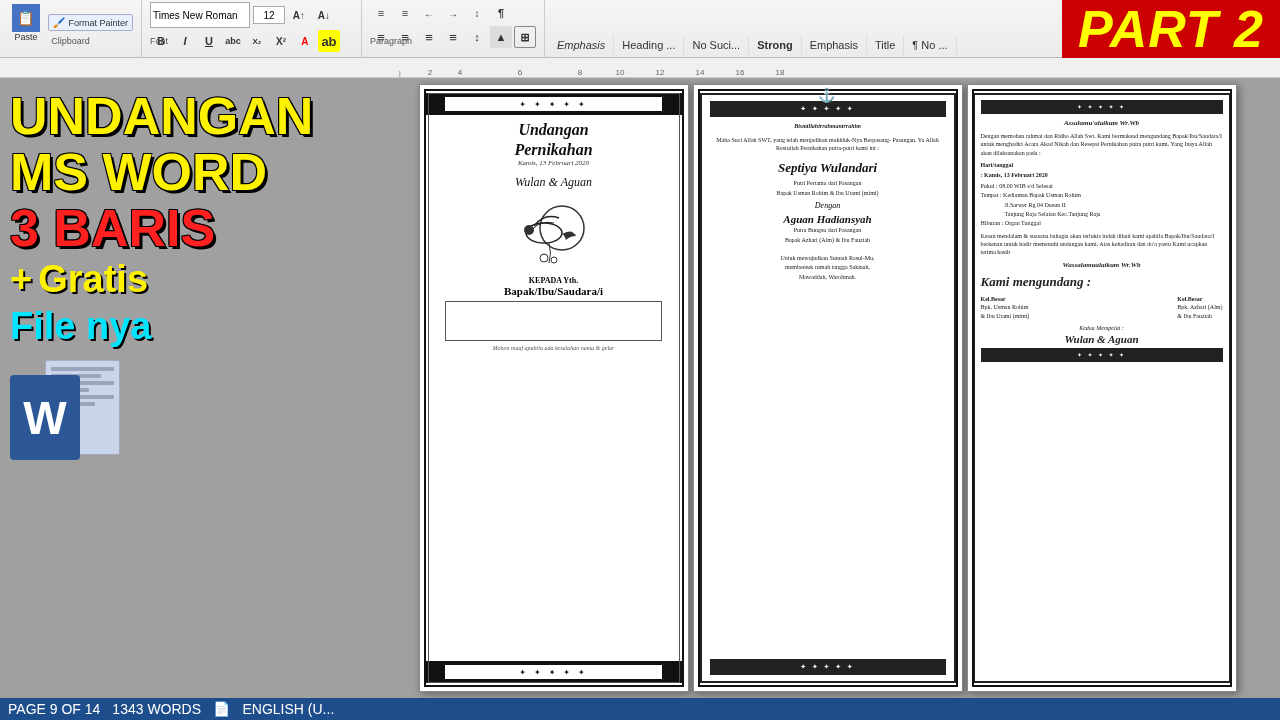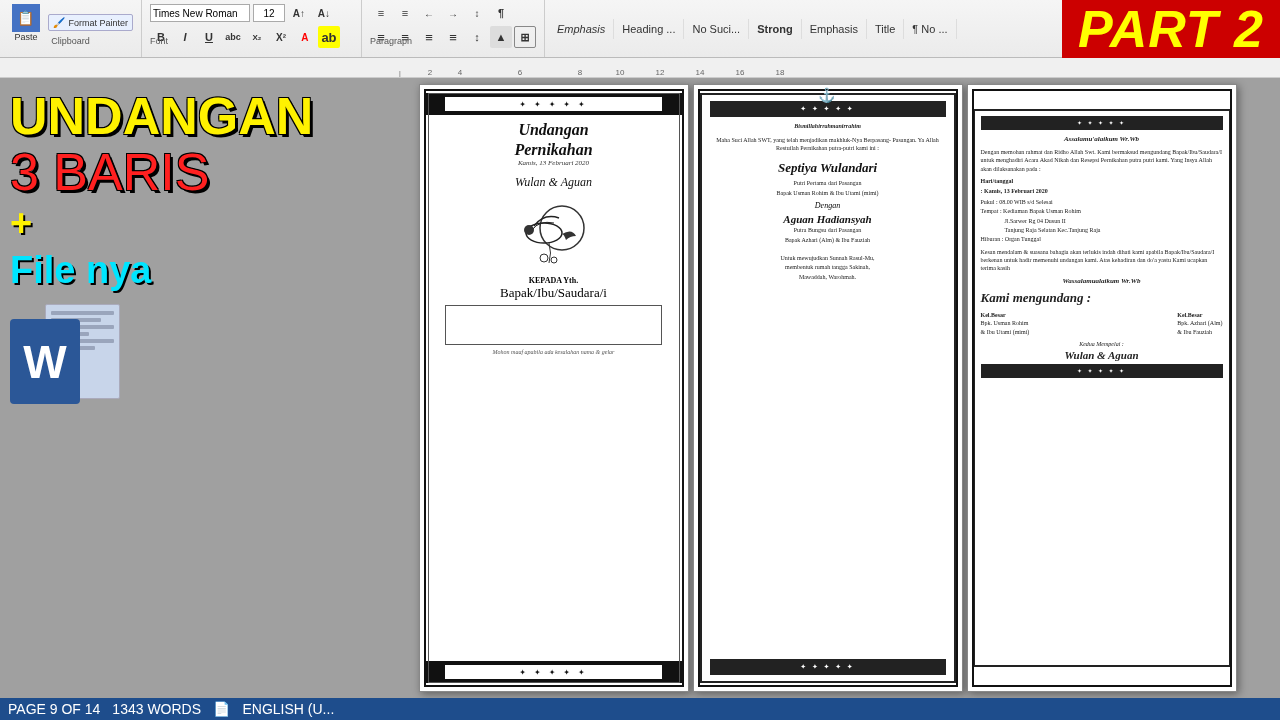--- a/index.html
+++ b/index.html
@@ -104,27 +104,27 @@
       text-align: center;
       background: white;
     }
 
     .font-name-box {
       width: 100px;
       height: 18px;
       border: 1px solid #aaa;
       font-size: 10px;
       background: white;
-      padding: 4px 2px;
+      padding: 12px 2px;
     }
 
     
     .style-labels {
       display: flex;
-      align-items: center;
+      align-items: flex-end;
       gap: 0;
       flex: 1;
       padding: 2px 4px;
       overflow: hidden;
     }
     .style-item {
       padding: 4px 8px;
       font-size: 11px;
       color: #333;
       cursor: pointer;
@@ -211,21 +211,21 @@
     .title-msword {
       font-size: 52px;
       font-weight: 900;
       color: #fff200;
       text-shadow: 3px 3px 0 #000, -1px -1px 0 #000, 1px -1px 0 #000, -1px 1px 0 #000;
       line-height: 1;
       font-family: Impact, Arial Black, sans-serif;
     }
     .title-3baris {
       font-size: 52px;
-      font-weight: 400;
+      font-weight: 700;
       color: #ff2020;
       text-shadow: 3px 3px 0 #000, -1px -1px 0 #000, 1px -1px 0 #000, -1px 1px 0 #000;
       line-height: 1;
       font-family: Impact, Arial Black, sans-serif;
     }
     .title-gratis {
       font-size: 38px;
       font-weight: 900;
       color: #fff200;
       text-shadow: 2px 2px 0 #000;
@@ -393,21 +393,21 @@
       font-size: 8px;
       font-style: italic;
       text-align: center;
       margin: 1px 0;
     }
 
     
     .doc3-inner {
       width: 100%;
       height: 100%;
-      padding: 24px 5px;
+      padding: 8px 5px;
     }
     .doc3-border {
       width: 100%;
       height: 100%;
       border: 2px solid #222;
       padding: 5px 6px;
       font-size: 6px;
       color: #222;
       line-height: 1.4;
     }
@@ -539,23 +539,25 @@
     <div class="ruler-mark" style="left:700px; font-size:8px;">14</div>
     <div class="ruler-mark" style="left:740px; font-size:8px;">16</div>
     <div class="ruler-mark" style="left:780px; font-size:8px;">18</div>
   </div>
 </div>
 
 <div id="main-area">
 
   <div class="left-overlay">
     <div class="title-undangan">UNDANGAN</div>
+    <div class="title-msword">MS WORD</div>
     <div class="title-3baris">3 BARIS</div>
     <div class="title-gratis-row">
       <span class="title-plus">+</span>
+      <span class="title-gratis">Gratis</span>
     </div>
     <div class="title-file">File nya</div>
 
     <div class="word-icon-container">
       <div style="position:relative; width:110px; height:110px;">
 
         <div style="position:absolute; top:0; right:0; width:75px; height:95px; background:#c8d5ea; border:1px solid #aab; border-radius:2px; z-index:1;">
           <div style="padding:6px 5px;">
             <div style="height:4px; background:#9aa5bc; margin-bottom:3px; border-radius:1px;"></div>
             <div style="height:4px; background:#9aa5bc; margin-bottom:3px; border-radius:1px; width:80%;"></div>
@@ -606,21 +608,21 @@
             <path d="M48,36 Q58,30 62,38 Q56,38 52,42 Q50,36 48,36" fill="#333"></path>
 
             <path d="M35,45 Q38,55 35,65" stroke="#333" stroke-width="1" fill="none"></path>
             <circle cx="30" cy="60" r="4" fill="none" stroke="#333" stroke-width="1"></circle>
             <circle cx="40" cy="62" r="3" fill="none" stroke="#333" stroke-width="1"></circle>
           </svg>
         </div>
 
         <div class="kepada-section">
           <div style="font-weight:bold; font-size:8px;">KEPADA Yth.</div>
-          <div style="font-size:13px;">Bapak/Ibu/Saudara/i</div>
+          <div style="font-size:11px;font-weight:bold;">Bapak/Ibu/Saudara/i</div>
         </div>
 
         <div class="address-box"></div>
         <div class="address-note">Mohon maaf apabila ada kesalahan nama &amp; gelar</div>
 
         <div style="width:100%; height:22px; background:#111; display:flex; align-items:center; justify-content:center; margin-top:auto;">
           <div style="width:85%; height:14px; background:white; display:flex; align-items:center; justify-content:center;">
             <span style="font-size:8px; letter-spacing:3px; color:#111;">✦ ✦ ✦ ✦ ✦</span>
           </div>
         </div>

